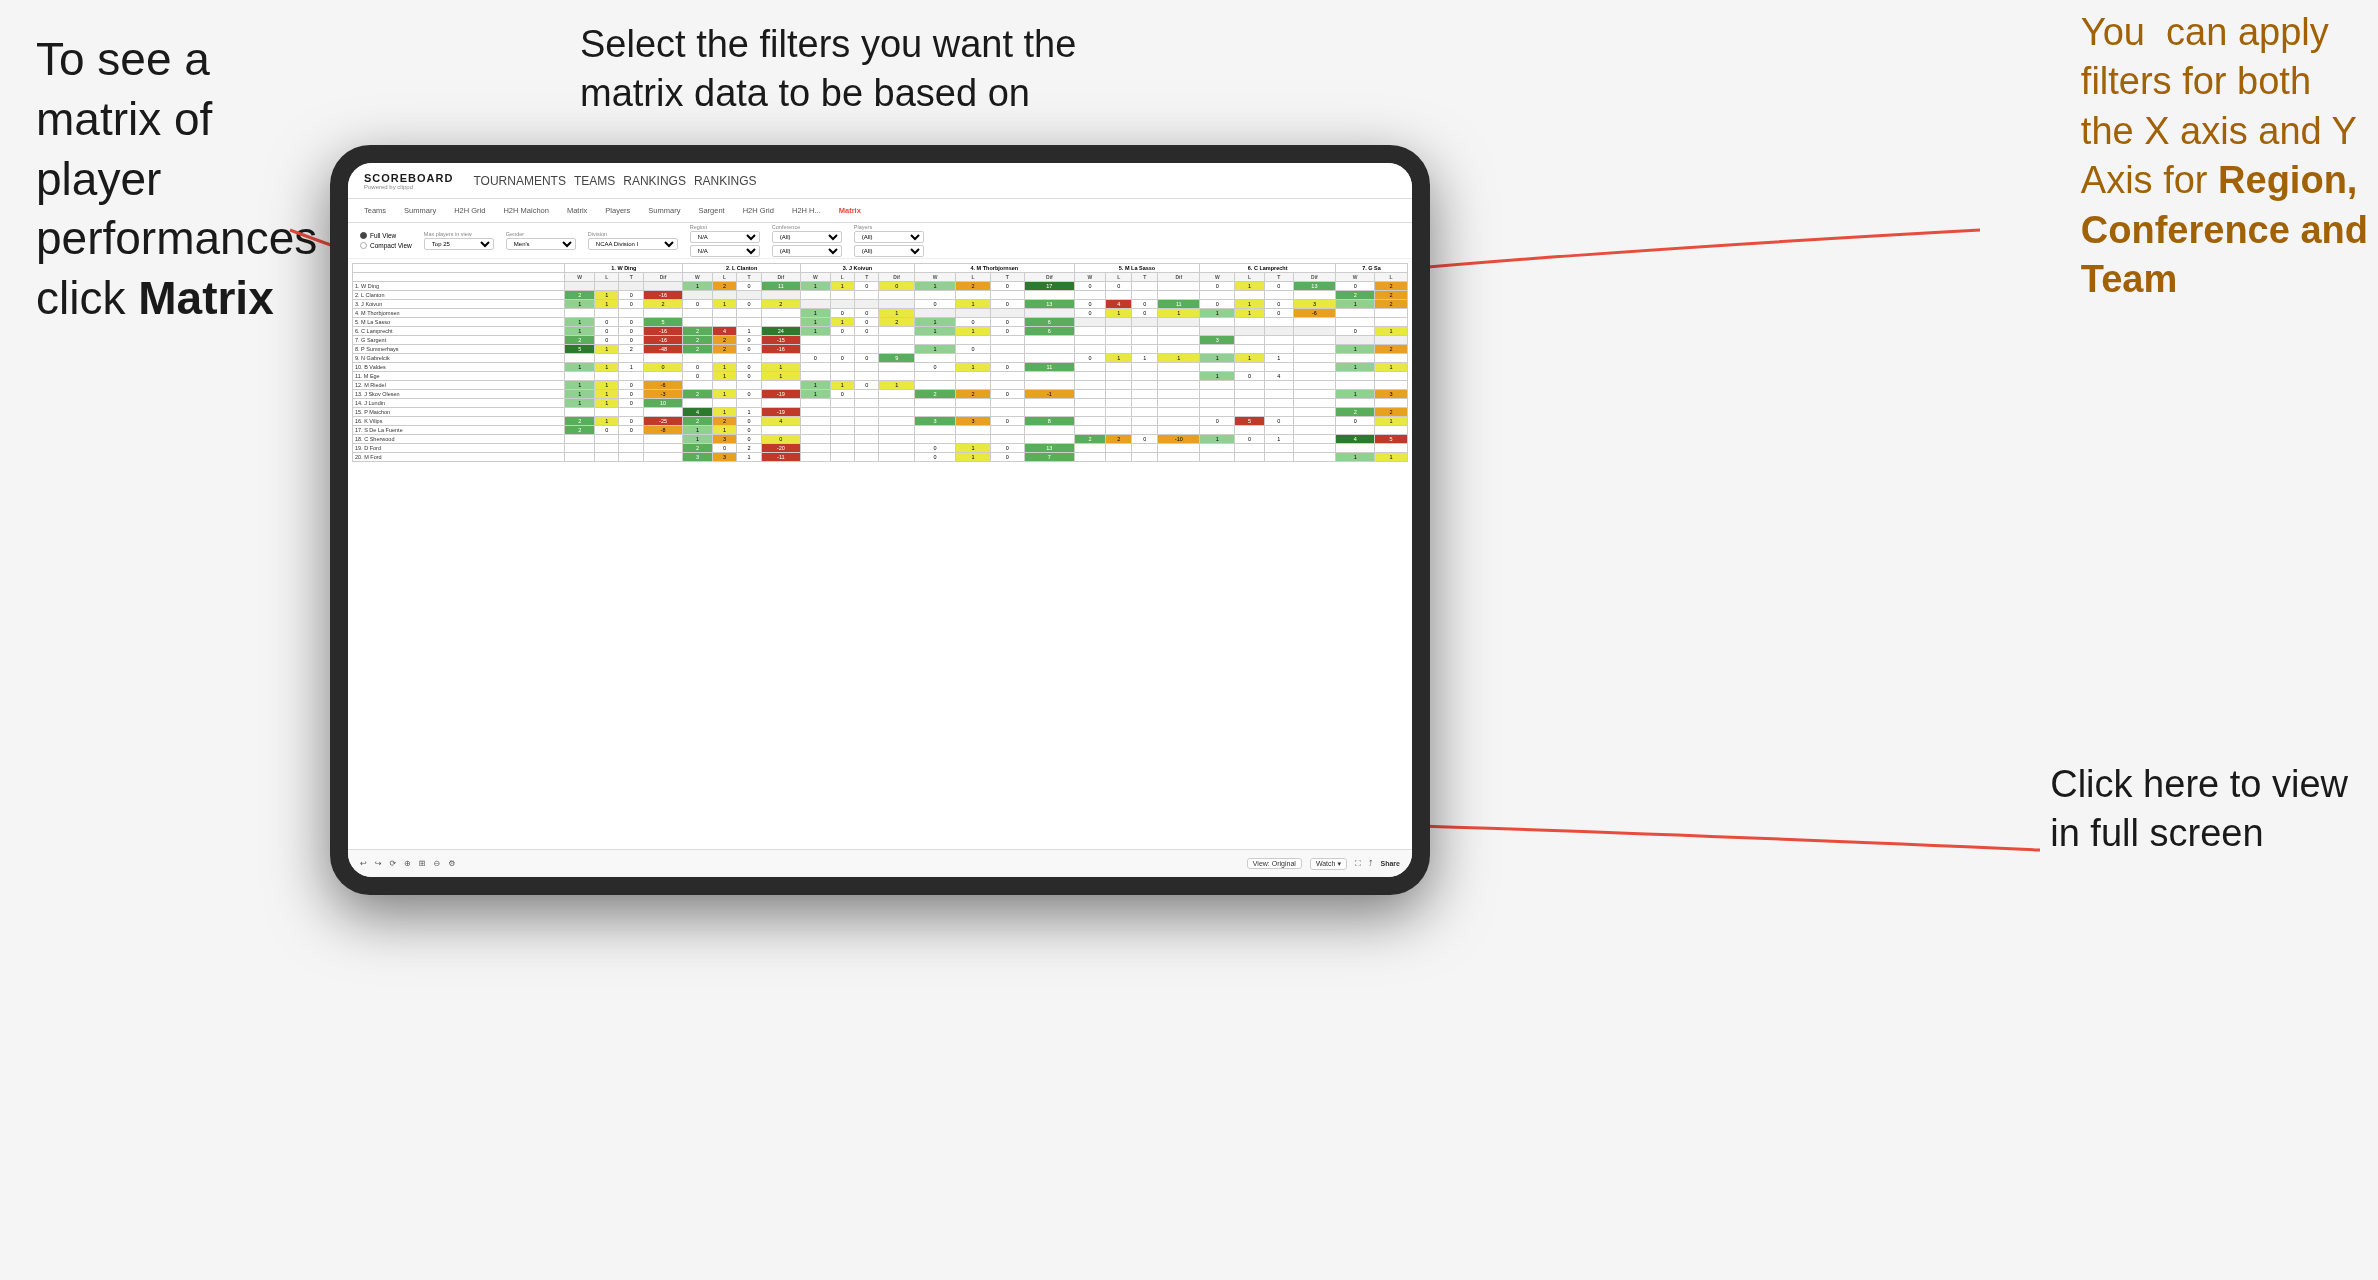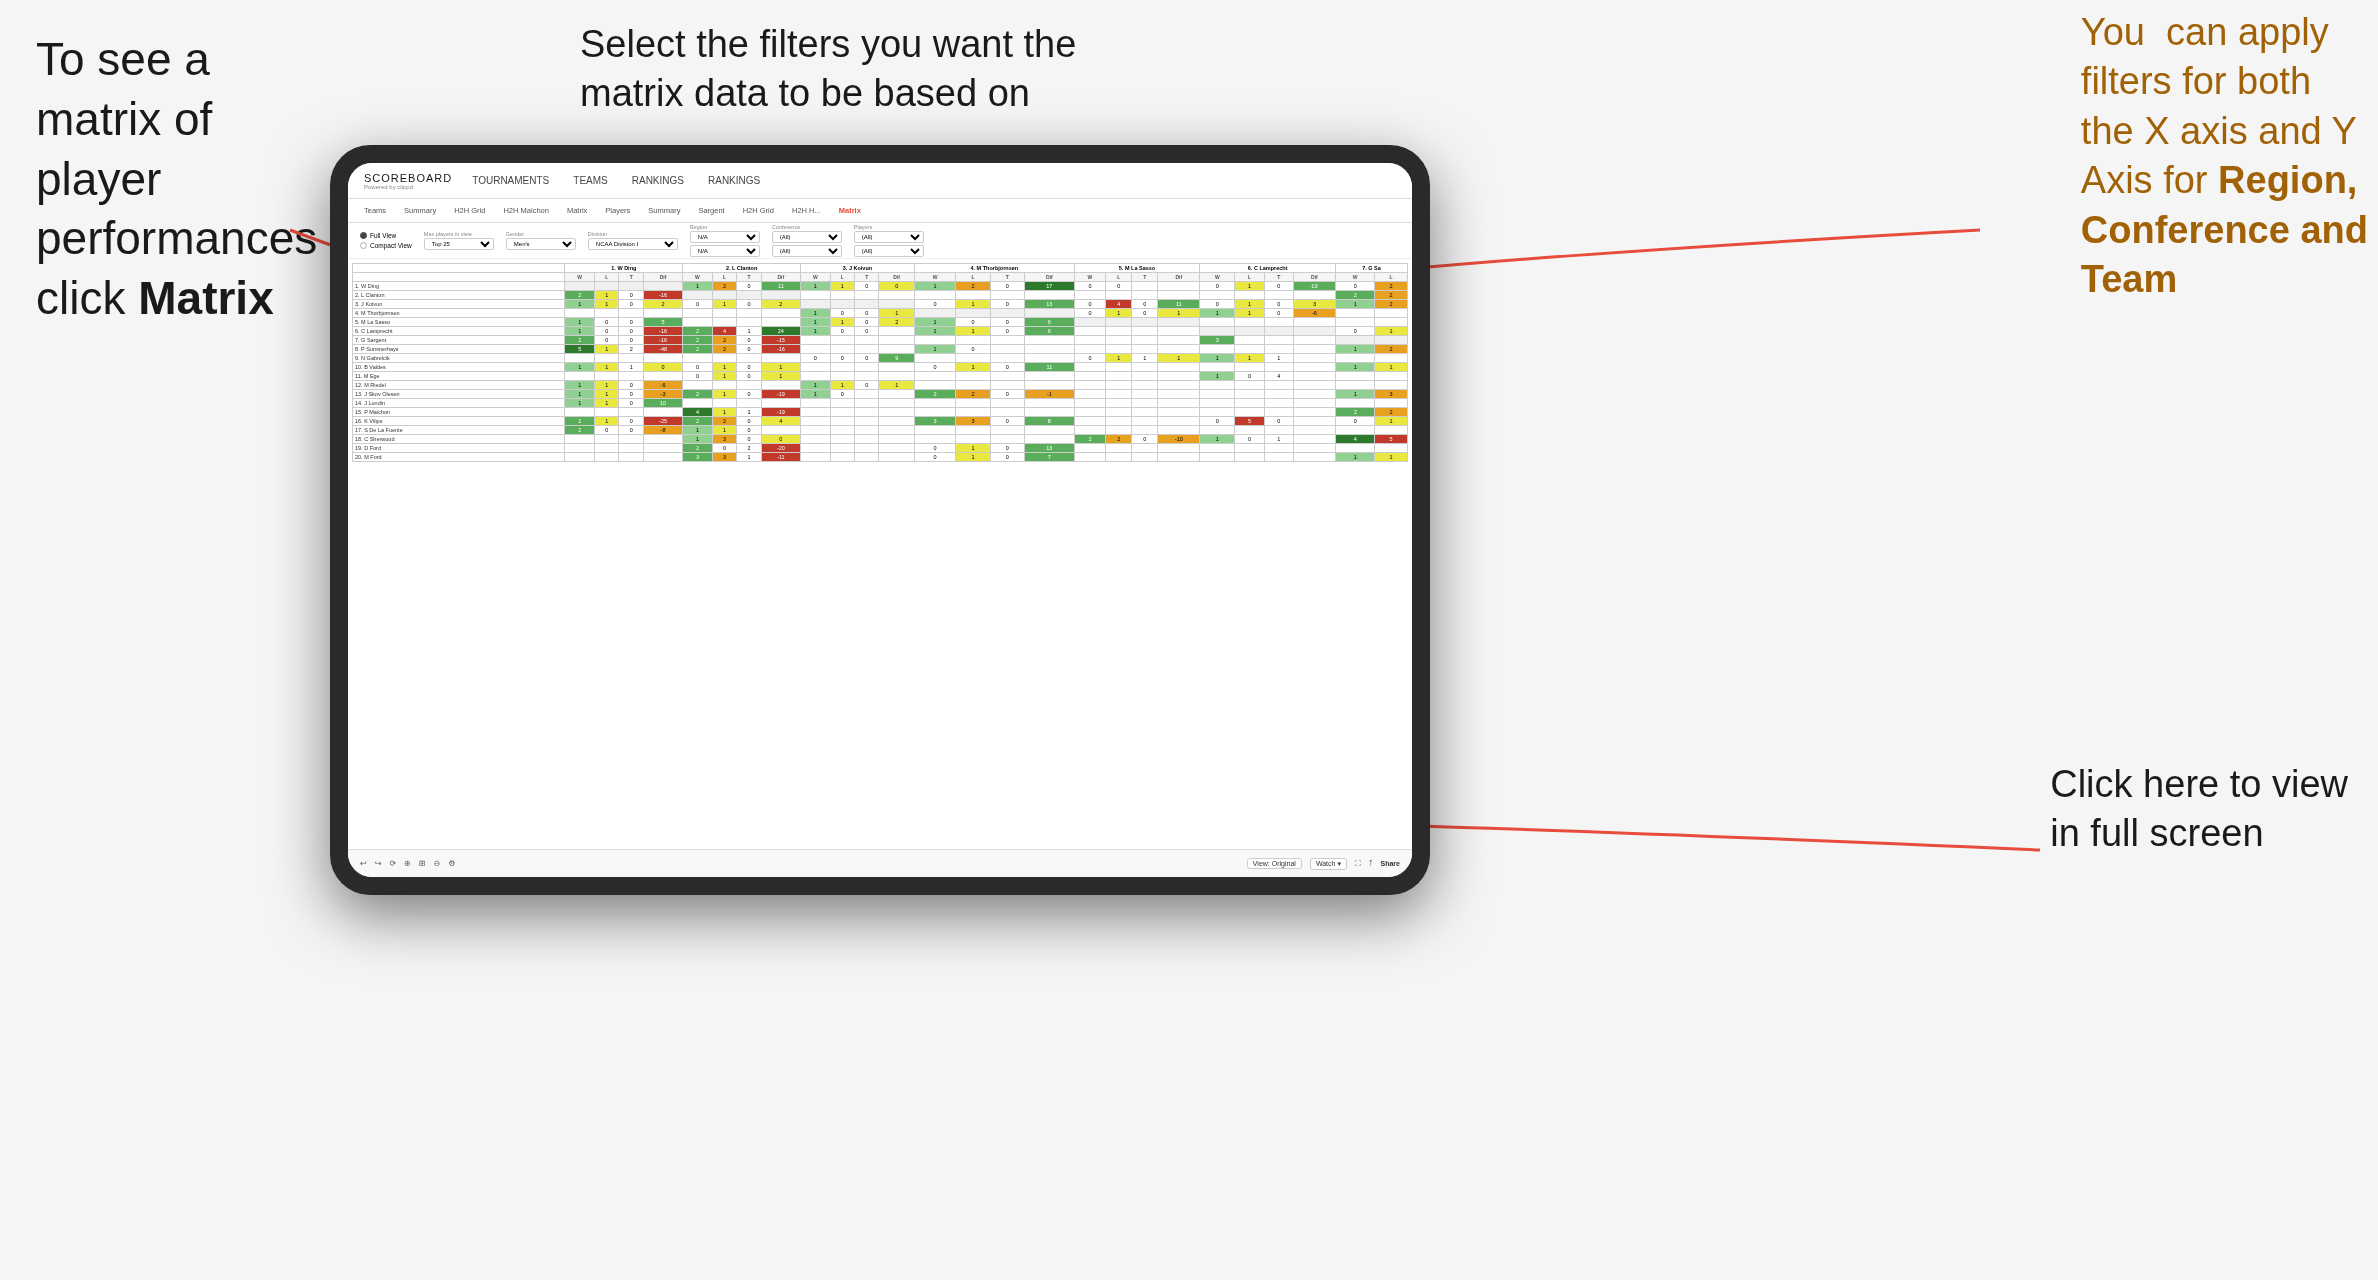--- a/index.html
+++ b/index.html
@@ -104,34 +104,34 @@
       flex-shrink: 0;
     }
 
     .logo-block {
       display: flex;
       flex-direction: column;
       margin-right: 20px;
     }
     .logo-scoreboard {
       font-size: 11px;
-      font-weight: 400;
+      font-weight: 700;
       letter-spacing: 1px;
       color: #1a1a1a;
       text-transform: uppercase;
     }
     .logo-sub {
       font-size: 6px;
       color: #888;
     }
 
     .nav-items {
       display: flex;
-      gap: 24px;
-      font-size: 10px;
+      gap: 8px;
+      font-size: 12px;
       color: #444;
     }
     .nav-item { cursor: pointer; }
 
     
     .sub-nav {
       display: flex;
       align-items: center;
       padding: 4px 12px;
       background: #fff;

